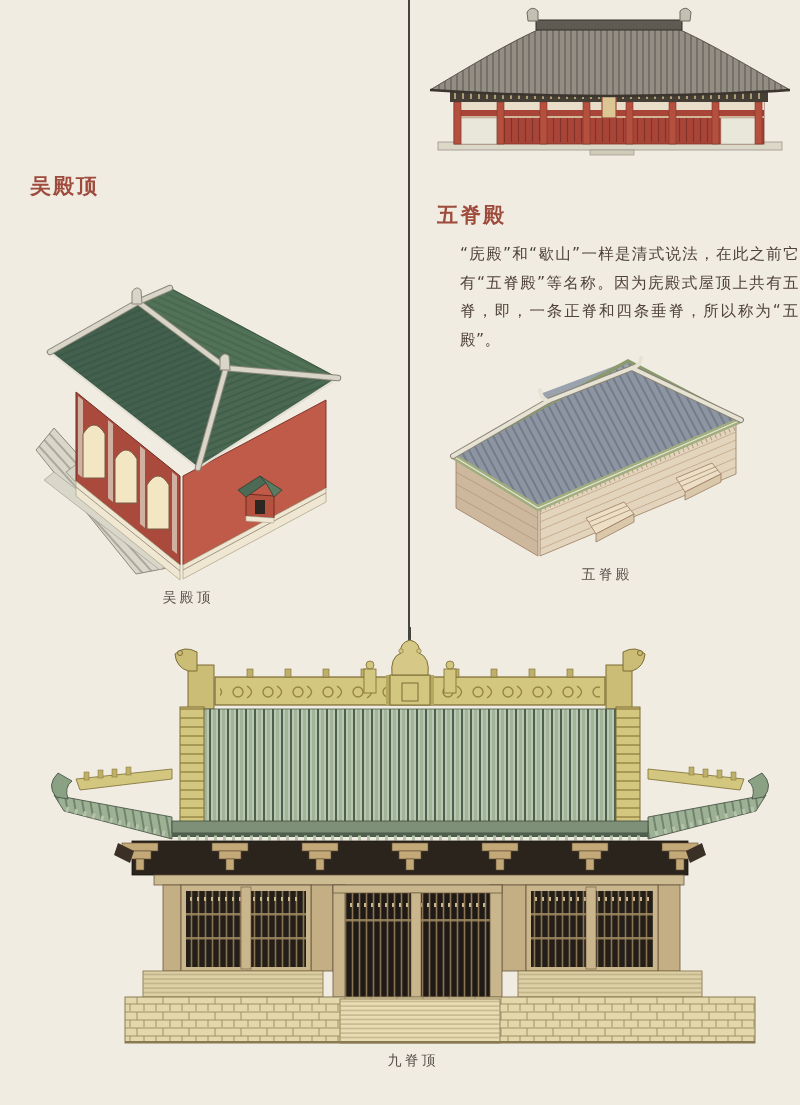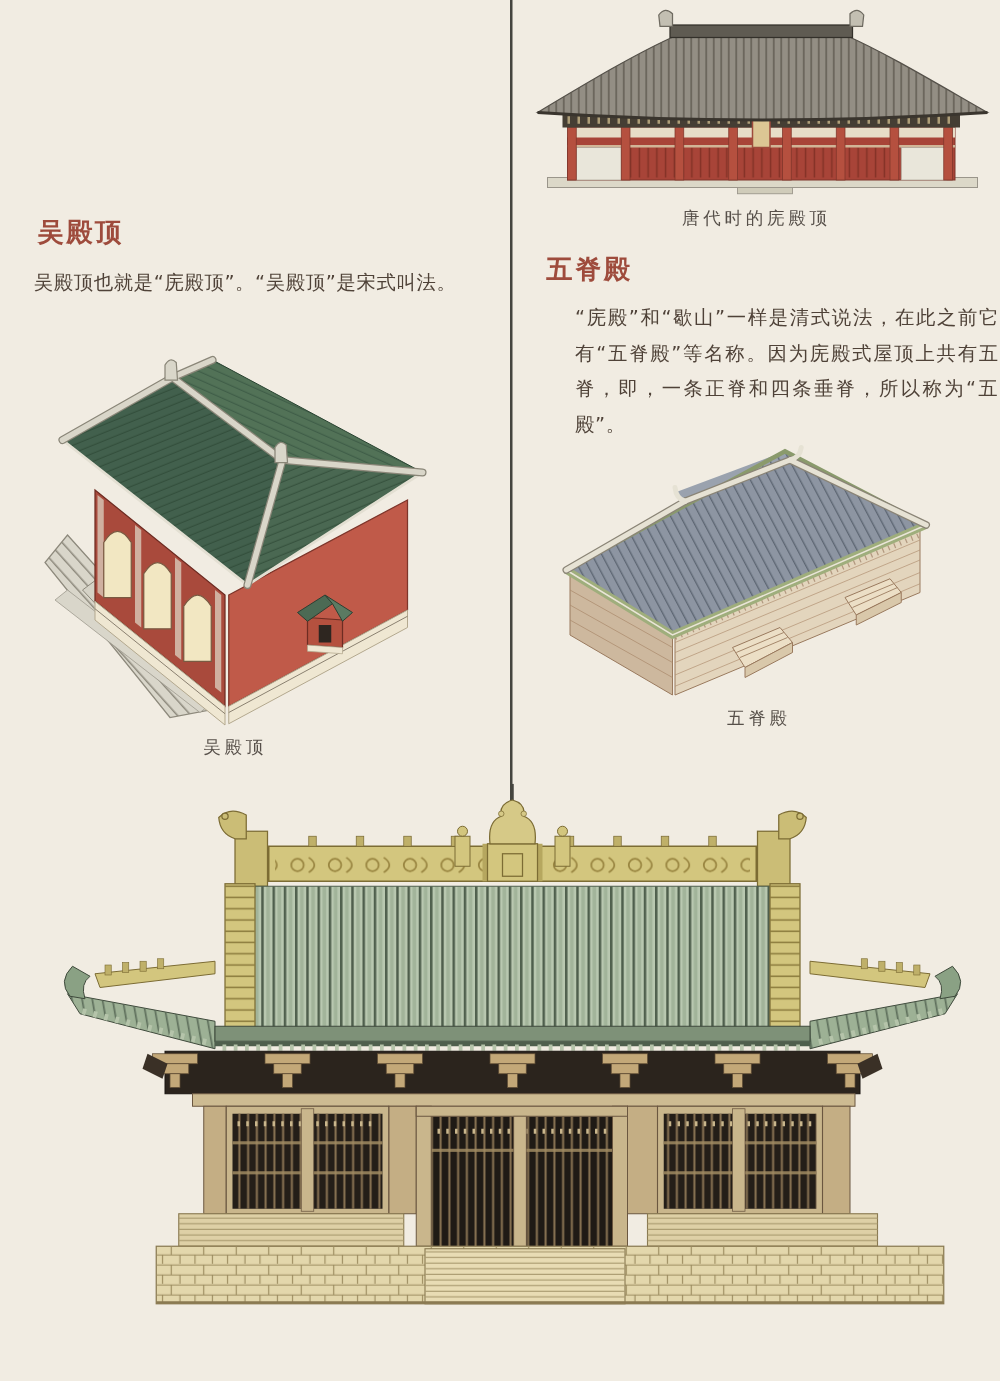--- a/index.html
+++ b/index.html
@@ -71,24 +71,22 @@
       <g>
         <path d="M6,84 C46,60 86,36 118,22 L252,22 C284,36 324,60 366,84 Q186,96 6,84 Z" fill="#938e84" stroke="#55514a" stroke-width="1"></path>
         <path d="M6,84 C46,60 86,36 118,22 L252,22 C284,36 324,60 366,84 Q186,96 6,84 Z" fill="url(#ttile)"></path>
         <path d="M6,84 Q186,96 366,84" fill="none" stroke="#3a352e" stroke-width="2.5"></path>
         <rect x="112" y="14" width="146" height="10" fill="#5f5b52" stroke="#33302a" stroke-width="1"></rect>
         <path d="M104,15 L114,15 L114,5 Q108,-1 103,6 Z" fill="#c3bfb2" stroke="#6e6a60" stroke-width="1"></path>
         <path d="M256,15 L266,15 L267,6 Q262,-1 256,5 Z" fill="#c3bfb2" stroke="#6e6a60" stroke-width="1"></path>
       </g>
     </svg>
   </div>
-  <div class="caption" style="left:505px;top:166px;">唐代时的庑殿顶</div>
 
   <div class="heading" style="left:30px;top:172px;">吴殿顶</div>
-  <div class="bodytext oneline" style="left:27px;top:212px;">吴殿顶也就是“庑殿顶”。“吴殿顶”是宋式叫法。</div>
 
   <div class="heading" style="left:437px;top:201px;">五脊殿</div>
   <div class="bodytext para" style="left:436px;top:240px;width:356px;margin-left:24px;">“庑殿”和“歇山”一样是清式说法，在此之前它又有“五脊殿”等名称。因为庑殿式屋顶上共有五条脊，即，一条正脊和四条垂脊，所以称为“五脊殿”。</div>
 
   <div class="fig" style="left:20px;top:280px;width:360px;height:310px;">
     <svg viewBox="0 0 360 310">
       <defs>
         <pattern id="gtileA" width="6" height="6" patternUnits="userSpaceOnUse" patternTransform="rotate(24)">
           <line x1="0" y1="1" x2="6" y2="1" stroke="#2e4a3a" stroke-width="1" opacity="0.5"></line>
         </pattern>
@@ -398,14 +396,15 @@
 
       <g>
         <rect x="105" y="370" width="630" height="46" fill="#e3d7ac" stroke="#8a7a52" stroke-width="1"></rect>
         <rect x="105" y="370" width="630" height="46" fill="url(#brickp)"></rect>
         <rect x="320" y="372" width="160" height="44" fill="#e8dcb4" stroke="#8a7a52" stroke-width="0.9"></rect>
         <rect x="320" y="372" width="160" height="44" fill="url(#hlines)"></rect>
         <rect x="105" y="414" width="630" height="2" fill="#8a7a52"></rect>
       </g>
     </svg>
   </div>
+  <div class="caption" style="left:313px;top:1052px;">九脊顶</div>
 
 </div>
 
 </body></html>

